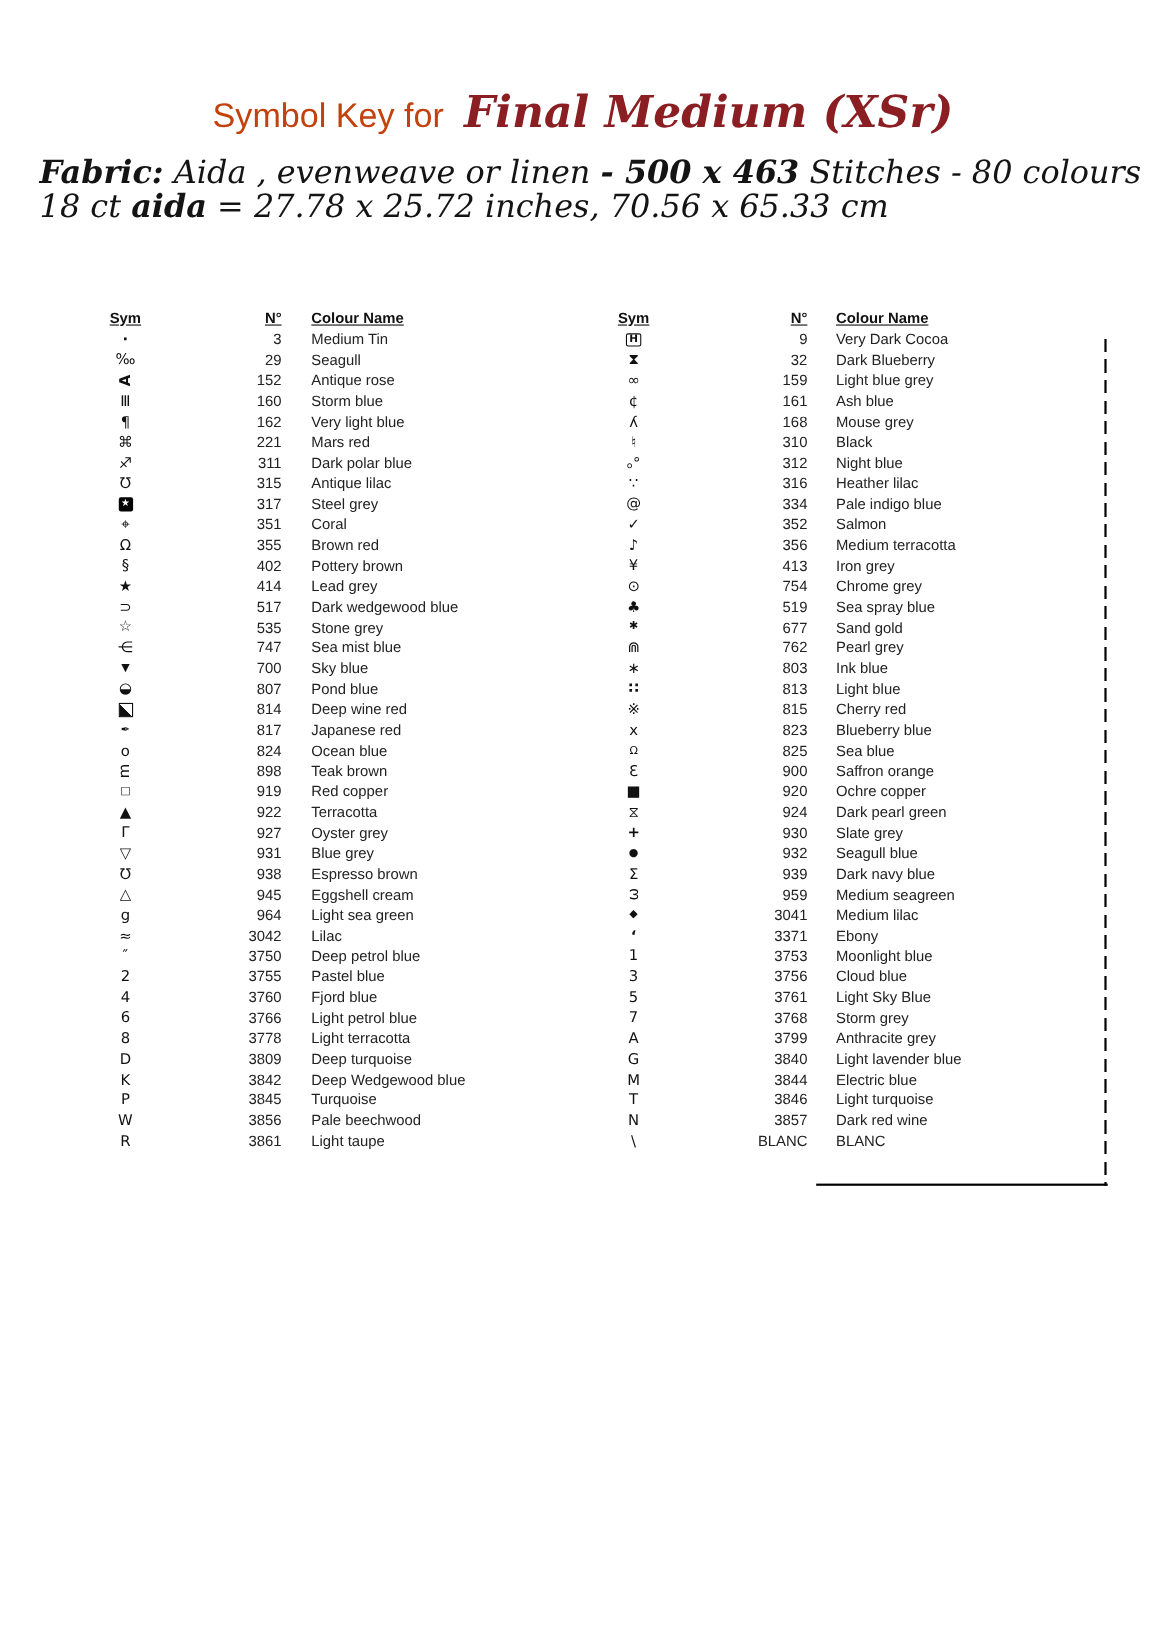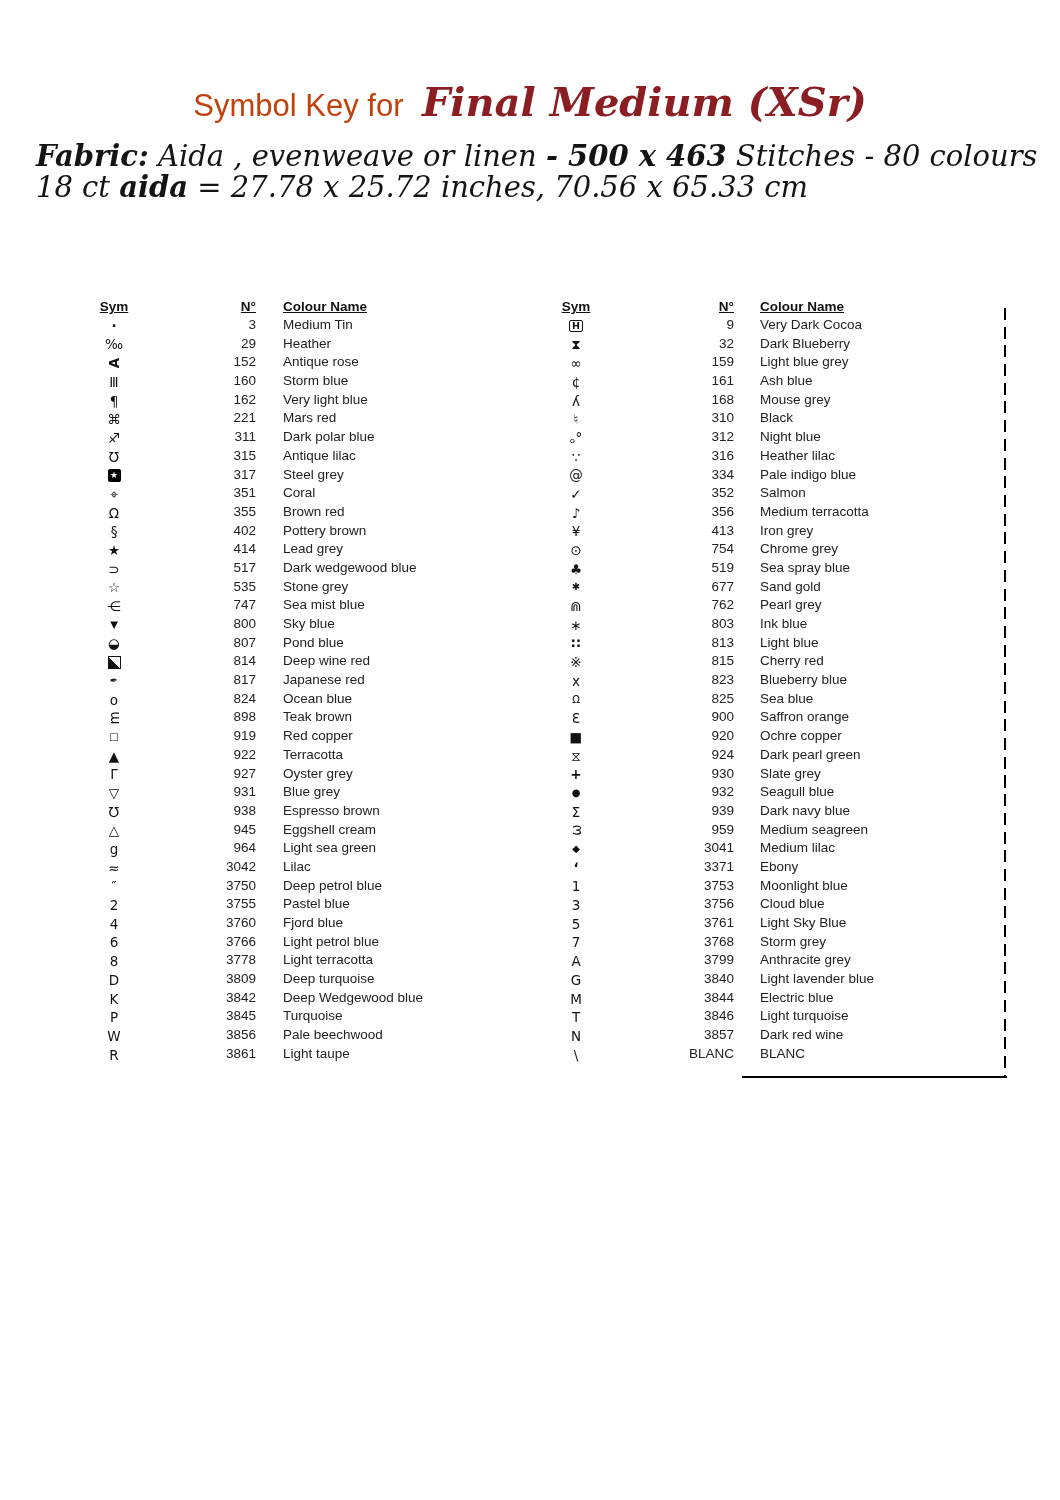--- a/index.html
+++ b/index.html
@@ -28,21 +28,21 @@
   
   .fabric{
     position:absolute; left:36px; top:141px;
     font-family:"DejaVu Serif", serif;
     font-style:italic;
     font-size:29px; line-height:31px; color:#141414;
     white-space:nowrap;
   }
   .fabric .b{font-weight:bold;}
   
-  .ktable{position:absolute; top:296px;}
+  .ktable{position:absolute; top:280px;}
   .ktable.left{left:84px; width:410px;}
   .ktable.right{left:556px; width:446px;}
   .krow{
     display:grid; height:18.7px; line-height:18.7px;
     align-items:center;
   }
   .ktable.left  .krow{grid-template-columns:60px 112px 1fr;}
   .ktable.right .krow{grid-template-columns:40px 138px 1fr;}
   .khead{height:20px; line-height:20px;}
   .hdr{
@@ -105,21 +105,21 @@
   </div>
   <div>
       <div class="krow">
         <span class="sym-cell"><span class="sym bld">·</span></span>
         <span class="num">3</span>
         <span class="name">Medium Tin</span>
       </div>
       <div class="krow">
         <span class="sym-cell"><span class="sym">‰</span></span>
         <span class="num">29</span>
-        <span class="name">Heather</span>
+        <span class="name">Seagull</span>
       </div>
       <div class="krow">
         <span class="sym-cell"><span class="sym rotccw bld">A</span></span>
         <span class="num">152</span>
         <span class="name">Antique rose</span>
       </div>
       <div class="krow">
         <span class="sym-cell"><span class="sym">Ⅲ</span></span>
         <span class="num">160</span>
         <span class="name">Storm blue</span>
@@ -179,21 +179,21 @@
         <span class="num">535</span>
         <span class="name">Stone grey</span>
       </div>
       <div class="krow">
         <span class="sym-cell"><span class="sym">⋲</span></span>
         <span class="num">747</span>
         <span class="name">Sea mist blue</span>
       </div>
       <div class="krow">
         <span class="sym-cell"><span class="sym sm bld">▼</span></span>
-        <span class="num">800</span>
+        <span class="num">700</span>
         <span class="name">Sky blue</span>
       </div>
       <div class="krow">
         <span class="sym-cell"><span class="sym">◒</span></span>
         <span class="num">807</span>
         <span class="name">Pond blue</span>
       </div>
       <div class="krow">
         <span class="sym-cell"><span class="sym splitsq"></span></span>
         <span class="num">814</span>

